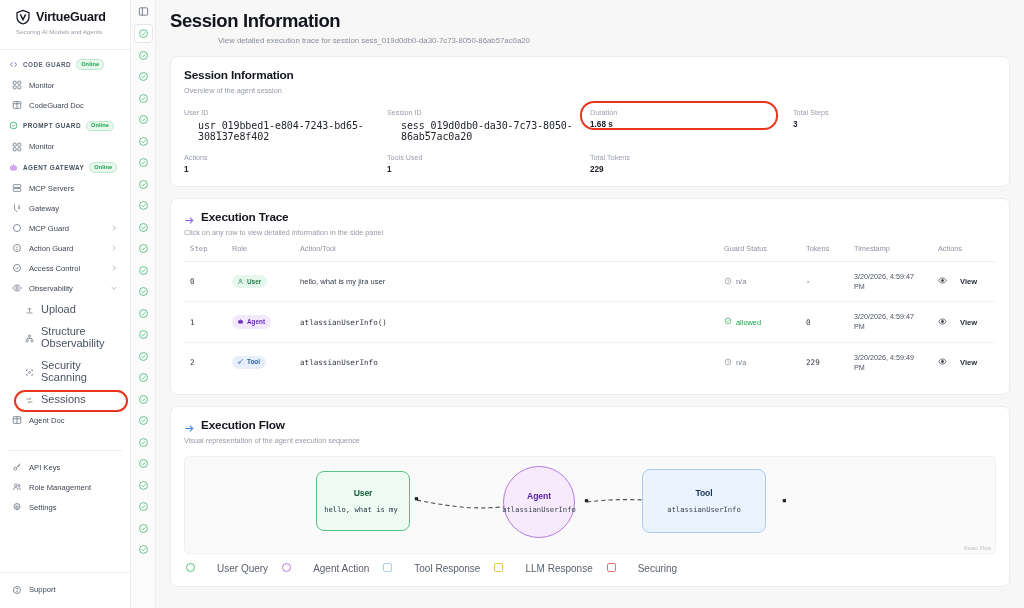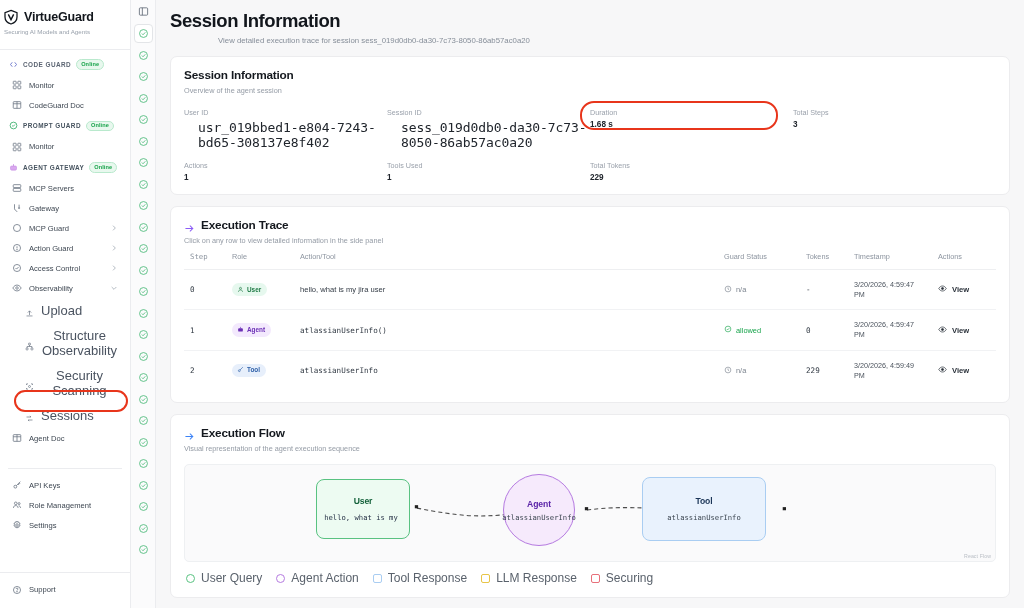--- a/index.html
+++ b/index.html
@@ -13,21 +13,21 @@
   .app { display: flex; width: 1024px; height: 608px; }
 
   
   .sidebar {
     width: 131px; height: 608px; flex: 0 0 131px;
     background: #ffffff;
     border-right: 1px solid #ebecef;
     display: flex; flex-direction: column;
     position: relative;
   }
-  .brand { padding: 9px 10px 7px 3px; }
+  .brand { padding: 9px 10px 7px 15px; }
   .brand-row { display: flex; align-items: center; gap: 5px; }
   .brand-logo { width: 16px; height: 16px; flex: 0 0 16px; }
   .brand-name { font-size: 12.5px; font-weight: bold; color: #12161c; letter-spacing: -0.2px; }
   .brand-tag { font-size: 6.2px; color: #98a0ab; margin-top: 3px; padding-left: 1px; }
   .brand-sep { height: 1px; background: #ebecef; margin: 7px 0 0 0; }
 
   .nav { flex: 1 1 auto; overflow: hidden; padding-top: 4px; }
   .group-head {
     display: flex; align-items: center; gap: 5px;
     padding: 5px 8px 5px 9px;
@@ -42,21 +42,21 @@
     color: #17a34a; background: #e8f8ee; border: 1px solid #b9e9cd;
     border-radius: 7px; padding: 1.5px 4px 1.5px 4px; line-height: 1;
   }
   .nav-item {
     display: flex; align-items: center; gap: 7px;
     margin: 1px 6px; padding: 4.5px 6px;
     border-radius: 5px; cursor: pointer;
     font-size: 7.6px; color: #3d4651;
   }
   .nav-item .nicon { width: 10px; height: 10px; flex: 0 0 10px; color: #6b7583; }
-  .nav-item.sub { padding-left: 19px; font-size: 13px; color: #4a5360; text-align: center; }
+  .nav-item.sub { padding-left: 19px; font-size: 11px; color: #4a5360; }
   .nav-item.sub .nicon { width: 9px; height: 9px; flex: 0 0 9px; }
   .nav-item .chev { margin-left: auto; width: 8px; height: 8px; color: #9aa3ae; }
   .nav-sep { height: 1px; background: #ebecef; margin: 7px 8px; }
   .sidebar-foot { border-top: 1px solid #ebecef; padding: 6px 0 8px 0; }
 
   
   .ring {
     position: absolute; border: 2.2px solid #e8351b;
     border-radius: 999px; pointer-events: none;
   }
@@ -96,21 +96,21 @@
   .arrow-ic { width: 11px; height: 11px; }
   .card-sub { font-size: 7.3px; color: #949ba5; margin-top: 4px; }
 
   
   .sum-grid {
     display: grid; grid-template-columns: repeat(4, 1fr);
     row-gap: 11px; margin-top: 13px;
   }
   .sum-label { font-size: 7.2px; color: #9aa1ab; }
   .sum-value { font-size: 8.2px; font-weight: bold; color: #20252c; margin-top: 3px; }
-  .sum-value.mono { font-family: "DejaVu Sans Mono", monospace; font-size: 13px; font-weight: normal; letter-spacing: -0.1px; padding-left: 14px; }
+  .sum-value.mono { font-family: "DejaVu Sans Mono", monospace; font-size: 10px; font-weight: normal; letter-spacing: -0.1px; padding-left: 14px; }
   .ring-session { position: absolute; left: 424px; top: 101px; width: 198px; height: 29px; border-radius: 14px; border: 2.2px solid #e8351b; pointer-events: none; }
 
   
   table.trace { width: 100%; border-collapse: collapse; }
   table.trace thead th {
     text-align: left; font-size: 7.3px; font-weight: normal; color: #8d95a0;
     padding: 7px 6px 8px 6px; border-bottom: 1px solid #eeeff1;
   }
   table.trace tbody td {
     font-size: 7.6px; color: #323a44;
@@ -132,21 +132,21 @@
   .rbadge svg { width: 7px; height: 7px; }
   .rb-user { color: #1f7a45; background: #e6f8ee; }
   .rb-agent { color: #6b2fb5; background: #f3e9fd; }
   .rb-tool { color: #2d5fa8; background: #e7effb; }
   .guard { display: inline-flex; align-items: center; gap: 4px; font-size: 7.4px; text-align: right; }
   .guard svg { width: 8px; height: 8px; }
   .g-na { color: #7b838e; }
   .g-allowed { color: #16a34a; }
   .ts { font-size: 7.2px; color: #4b535d; line-height: 1.35; }
   .viewbtn {
-    display: inline-flex; align-items: center; gap: 5px;
+    display: inline-flex; align-items: center; gap: 13px;
     font-size: 7.6px; font-weight: bold; color: #2a313a;
     cursor: pointer; background: none; border: none;
   }
   .viewbtn svg { width: 9px; height: 9px; }
 
   
   .flow-canvas {
     margin-top: 11px; height: 98px; border: 1px solid #eef0f2;
     border-radius: 5px; background: #fafafb; position: relative; overflow: hidden;
   }
@@ -173,21 +173,21 @@
   .nt-tool { color: #1b3557; }
   .node-sub {
     font-size: 7.2px; font-family: "DejaVu Sans Mono", monospace;
     color: #3b4550; margin-top: 7px; white-space: nowrap;
   }
   .node-user .node-sub { color: #253045; margin-left: -4px; }
   .node-agent .node-sub { color: #3b4550; margin-top: 4px; }
   .flow-svg { position: absolute; inset: 0; width: 100%; height: 100%; }
 
   .legend { display: flex; align-items: center; gap: 14px; padding: 9px 2px 0 2px; }
-  .lg { display: flex; align-items: center; gap: 6px; font-size: 12px; color: #5a626c; }
+  .lg { display: flex; align-items: flex-start; gap: 22px; font-size: 10px; color: #5a626c; }
   .lg-sw { width: 9px; height: 9px; border-width: 1.3px; border-style: solid; background: #fff; }
   .lg-sw.circle { border-radius: 50%; }
   .lg-sw.square { border-radius: 2px; }
 </style>
 </head>
 <body>
 
 <div class="app">
 
   <aside class="sidebar">

